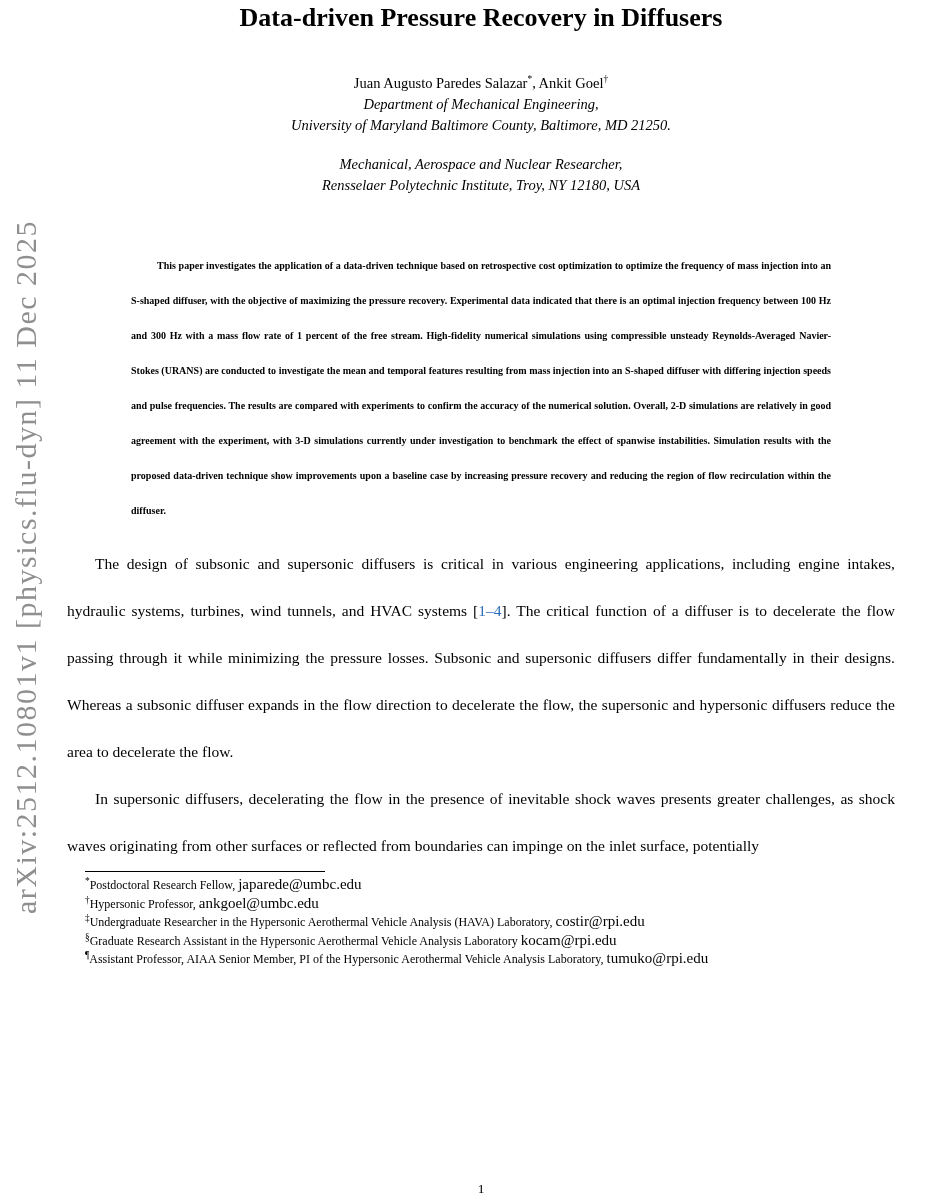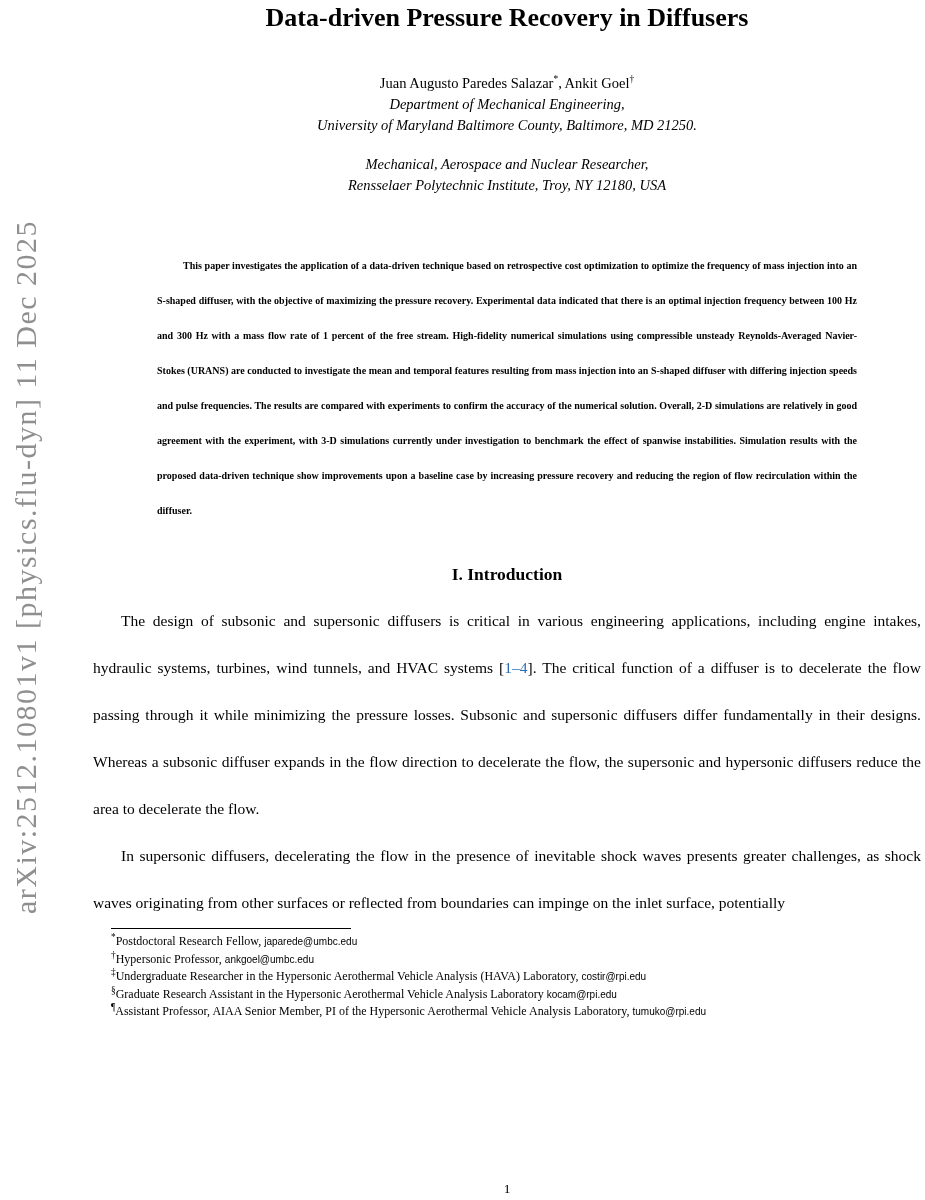--- a/index.html
+++ b/index.html
@@ -20,21 +20,21 @@
     left: 26px;
     top: 567px;
     transform: translate(-50%, -50%) rotate(-90deg);
     white-space: nowrap;
     font-size: 30px;
     letter-spacing: 1.5px;
     font-family: "Liberation Serif", serif;
   }
   .page {
     position: relative;
-    margin-left: 93px;
+    margin-left: 67px;
     width: 828px;
     height: 1200px;
   }
   .title {
     margin: 0;
     padding-top: 2px;
     text-align: center;
     font-size: 26px;
     font-weight: bold;
     line-height: 1.2;
@@ -77,22 +77,22 @@
     border-top: 1px solid #000;
   }
   .footnotes {
     margin-top: 4px;
     padding-left: 18px;
     font-size: 12px;
     line-height: 17.5px;
   }
   .footnote sup { font-size: 0.78em; }
   .mono {
-    font-family: Liberation Sans, sans-serif;
-    font-size: 10px;
+    font-family: Liberation Serif, serif;
+    font-size: 15px;
   }
   .page-number {
     position: absolute;
     bottom: 3px;
     left: 0;
     width: 828px;
     text-align: center;
     font-size: 13.5px;
   }
 </style>
@@ -111,21 +111,20 @@
     <div class="affil">University of Maryland Baltimore County, Baltimore, MD 21250.</div>
   </div>
 
   <div class="author-group second">
     <div class="affil">Mechanical, Aerospace and Nuclear Researcher,</div>
     <div class="affil">Rensselaer Polytechnic Institute, Troy, NY 12180, USA</div>
   </div>
 
   <div class="abstract">This paper investigates the application of a data-driven technique based on retrospective cost optimization to optimize the frequency of mass injection into an S-shaped diffuser, with the objective of maximizing the pressure recovery. Experimental data indicated that there is an optimal injection frequency between 100 Hz and 300 Hz with a mass flow rate of 1 percent of the free stream. High-fidelity numerical simulations using compressible unsteady Reynolds-Averaged Navier-Stokes (URANS) are conducted to investigate the mean and temporal features resulting from mass injection into an S-shaped diffuser with differing injection speeds and pulse frequencies. The results are compared with experiments to confirm the accuracy of the numerical solution. Overall, 2-D simulations are relatively in good agreement with the experiment, with 3-D simulations currently under investigation to benchmark the effect of spanwise instabilities. Simulation results with the proposed data-driven technique show improvements upon a baseline case by increasing pressure recovery and reducing the region of flow recirculation within the diffuser.</div>
 
-  <h2 class="section-heading">I. Introduction</h2>
 
   <p class="body-para first"><span>The design of subsonic and supersonic diffusers is critical in various engineering applications, including engine intakes, hydraulic systems, turbines, wind tunnels, and HVAC systems [</span><span class="cite" style="color: rgb(43, 108, 184);">1–4</span><span>]. The critical function of a diffuser is to decelerate the flow passing through it while minimizing the pressure losses. Subsonic and supersonic diffusers differ fundamentally in their designs. Whereas a subsonic diffuser expands in the flow direction to decelerate the flow, the supersonic and hypersonic diffusers reduce the area to decelerate the flow.</span></p>
 
   <p class="body-para">In supersonic diffusers, decelerating the flow in the presence of inevitable shock waves presents greater challenges, as shock waves originating from other surfaces or reflected from boundaries can impinge on the inlet surface, potentially</p>
 
   <div class="footnote-rule"></div>
 
   <div class="footnotes" id="footnotes">
       <div class="footnote"><sup>*</sup><span>Postdoctoral Research Fellow, </span><span class="mono">japarede@umbc.edu</span></div>
       <div class="footnote"><sup>†</sup><span>Hypersonic Professor, </span><span class="mono">ankgoel@umbc.edu</span></div>

